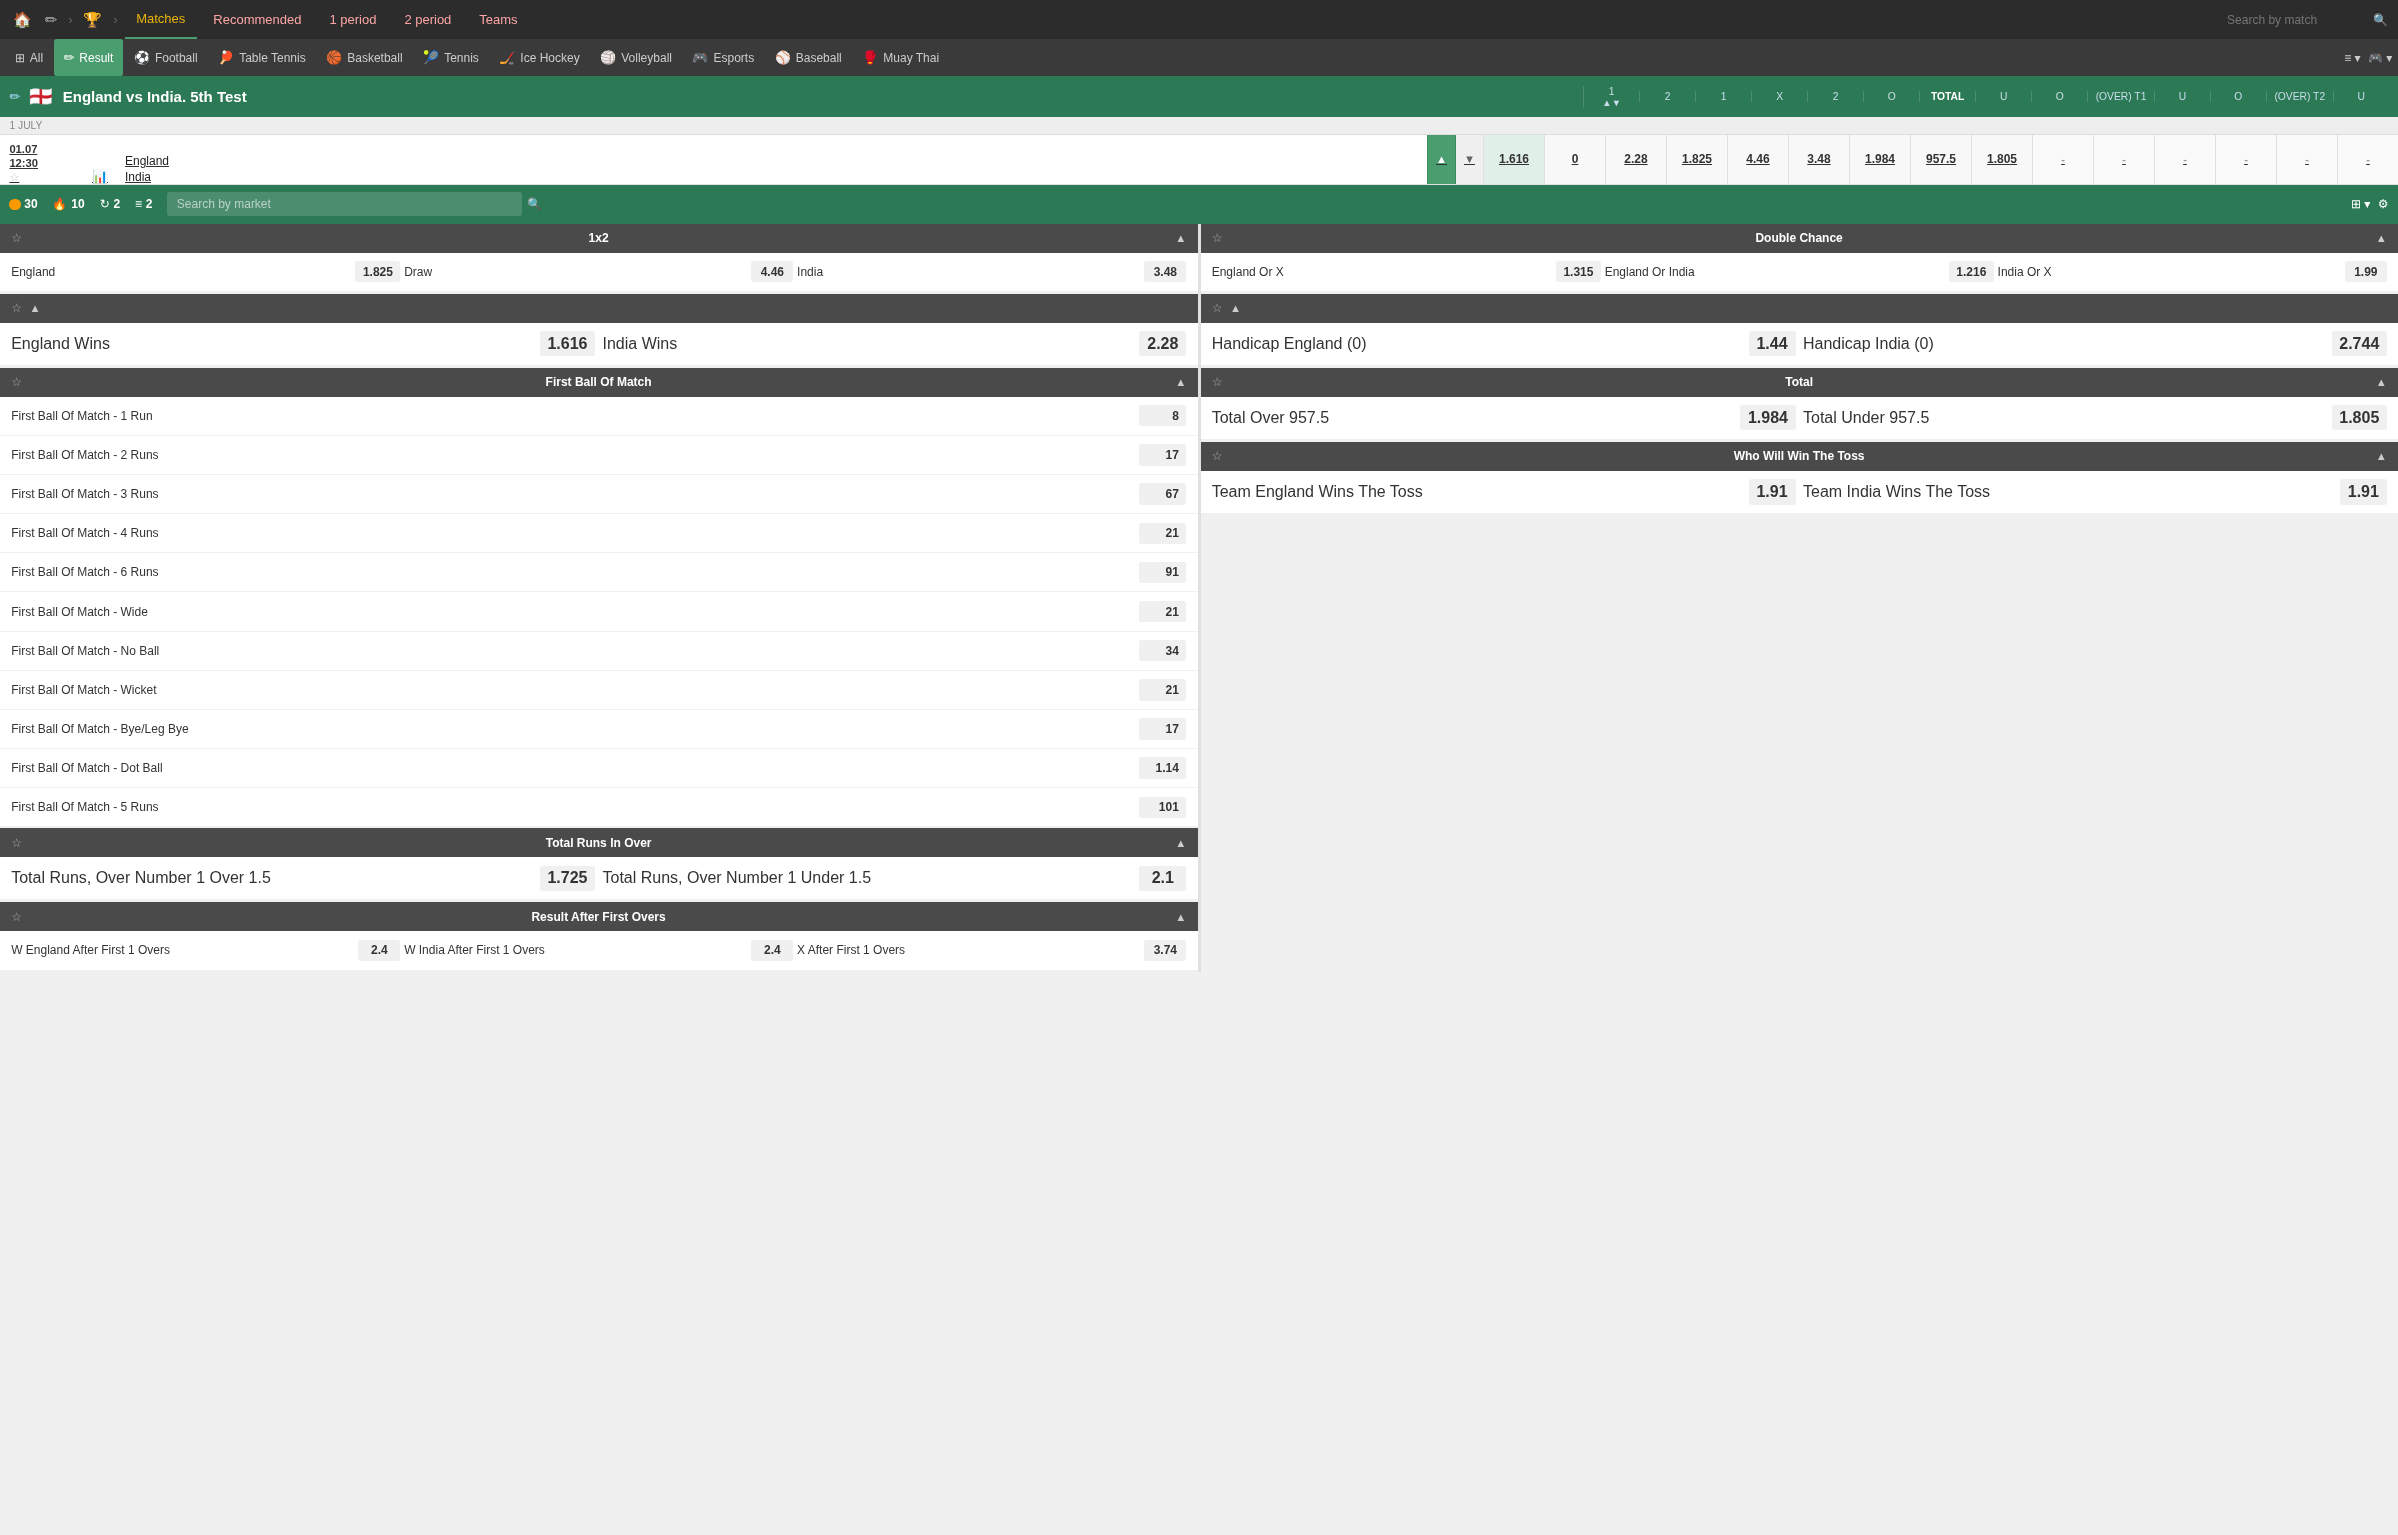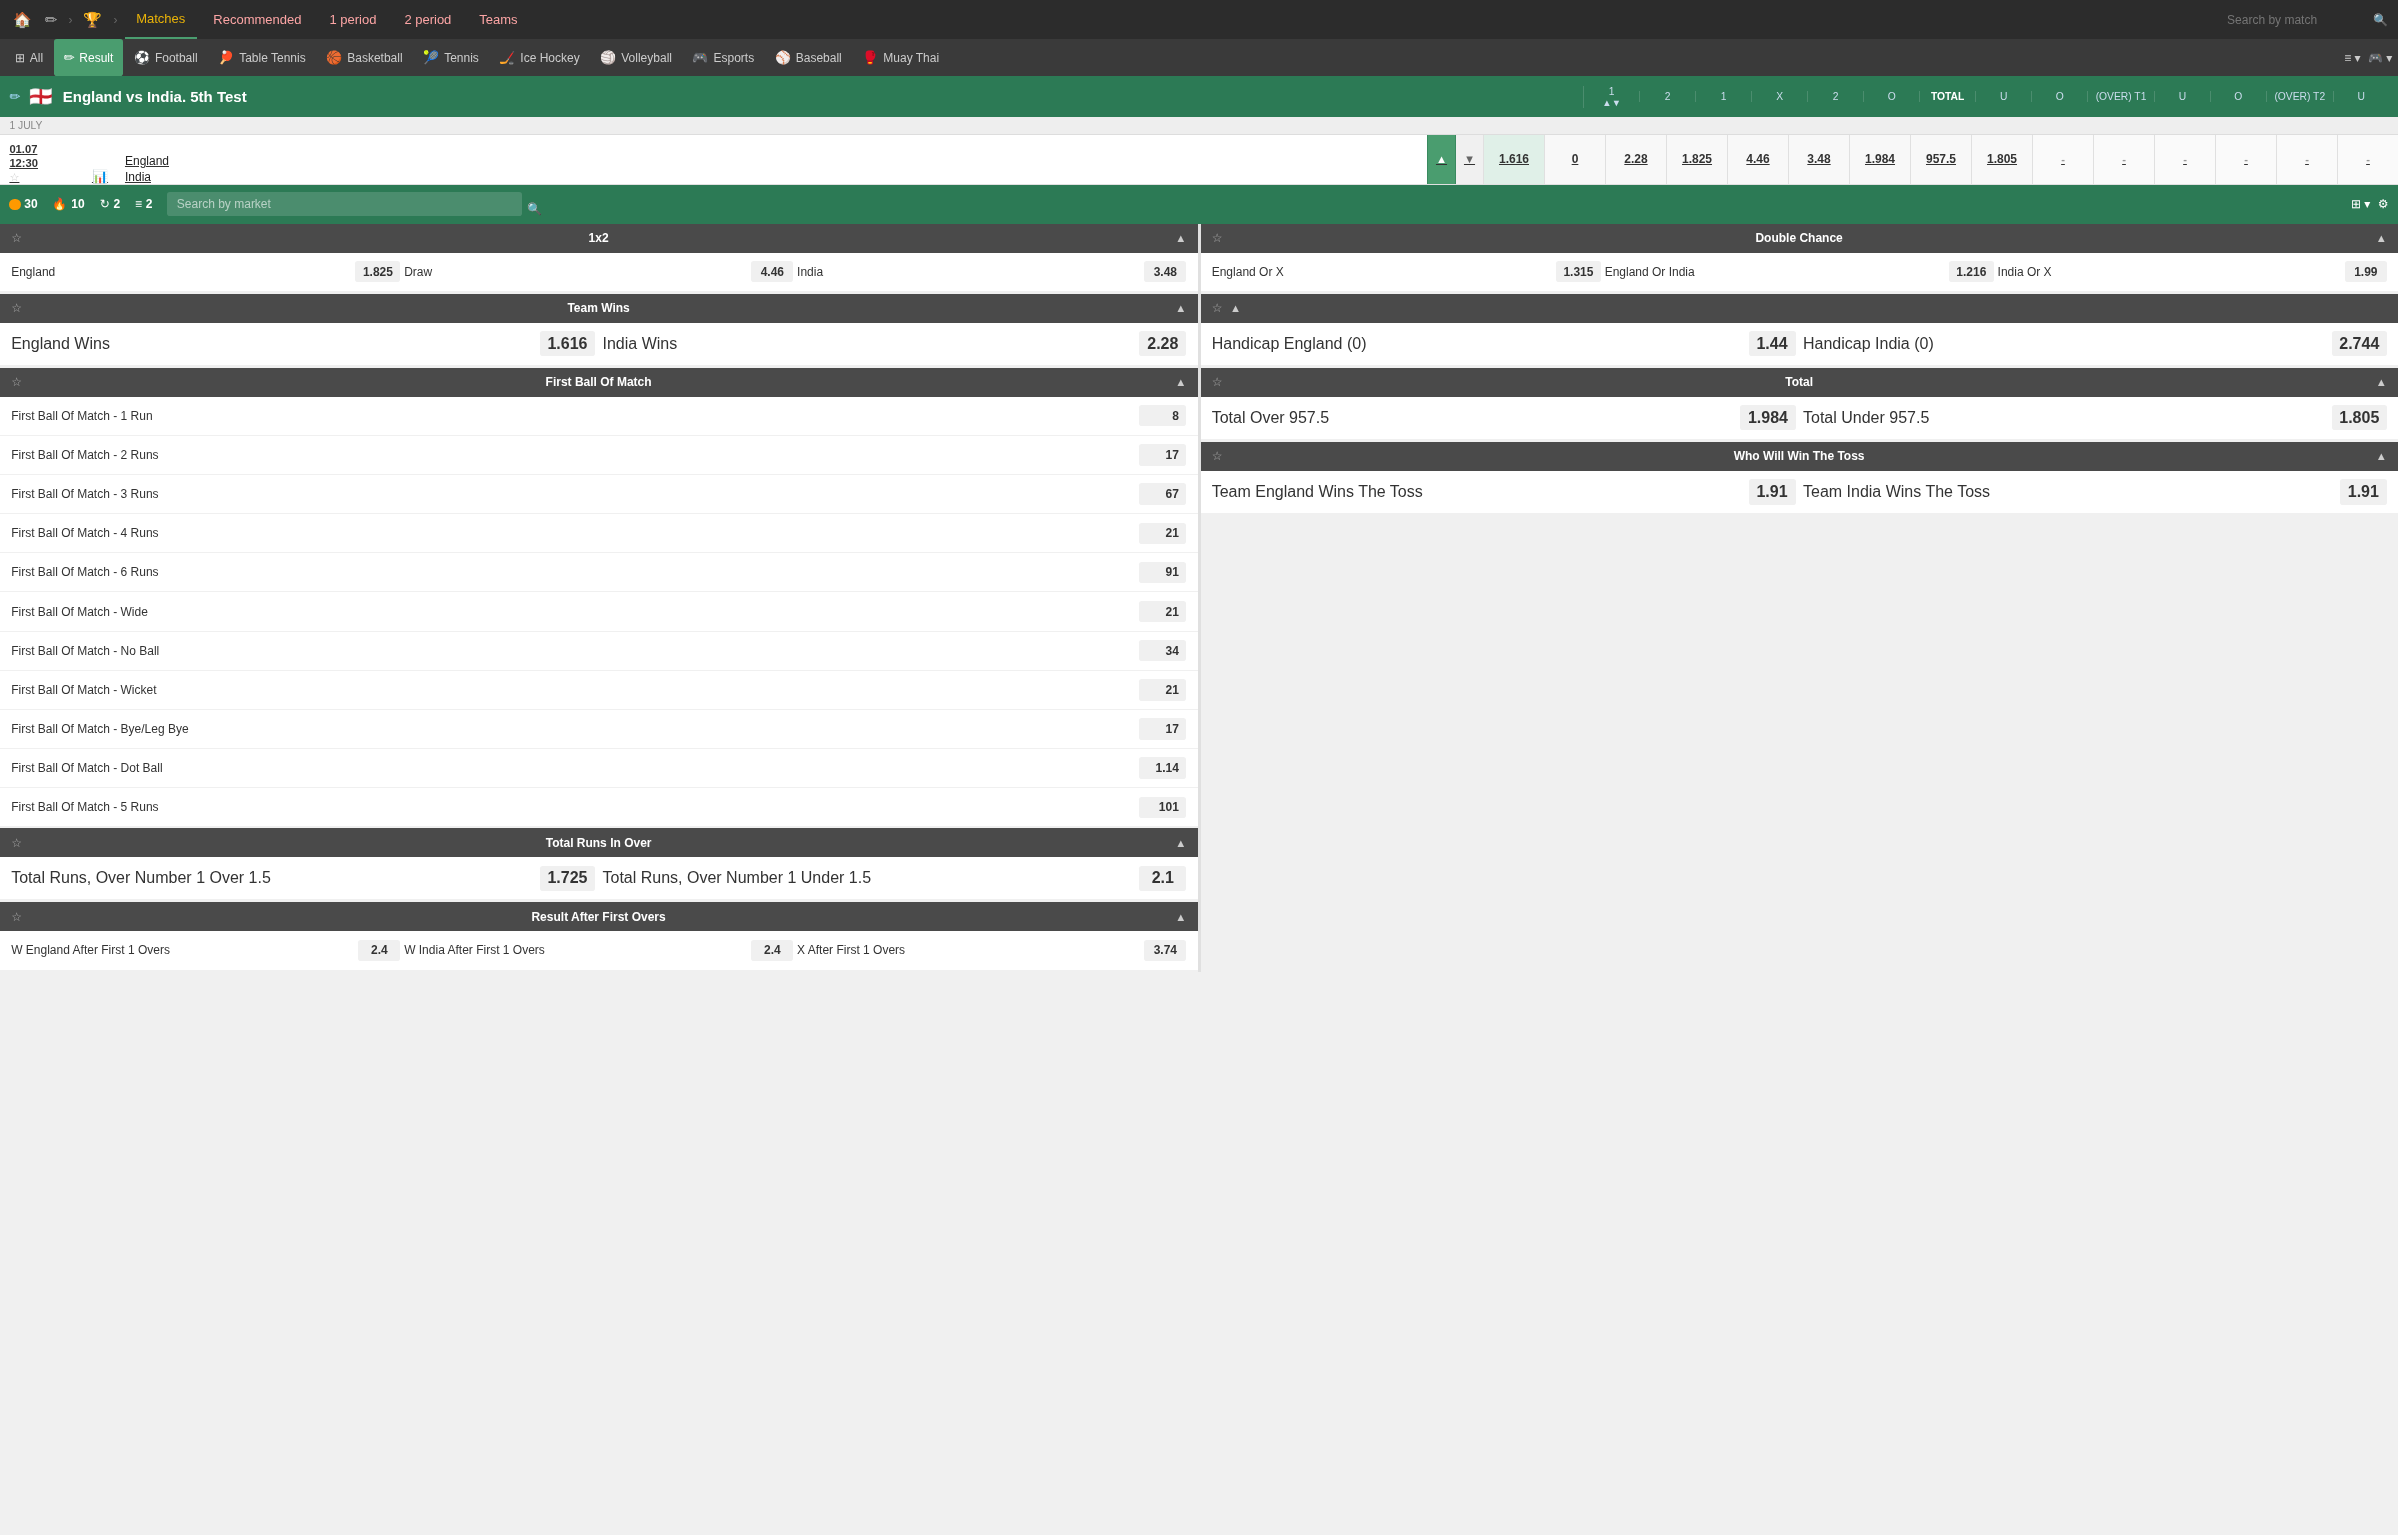--- a/index.html
+++ b/index.html
@@ -212,21 +212,21 @@
       font-size: 12px;
       cursor: pointer;
     }
     .market-filter-item .badge {
       font-weight: bold;
     }
     .market-search {
       flex: 1;
       max-width: 375px;
       display: flex;
-      align-items: flex-end;
+      align-items: center;
       gap: 5.6px;
     }
     .market-search input {
       background: rgba(255,255,255,0.15);
       border: none;
       border-radius: 2.8px;
       color: #fff;
       padding: 4.7px 9.4px;
       font-size: 12px;
       flex: 1;
@@ -550,21 +550,20 @@
             <span class="name">India</span>
             <span class="odds">3.48</span>
           </div>
         </div>
       </div>
     </div>
 
     <div class="market-section">
       <div class="market-section-header">
         <span class="star">☆</span>
-        <span class="market-section-title">Team Wins</span>
         <span class="chevron">▲</span>
       </div>
       <div class="market-rows">
         <div class="market-row-2">
           <div class="col2-item">
             <span class="name">England Wins</span>
             <span class="odds">1.616</span>
           </div>
           <div class="col2-item">
             <span class="name">India Wins</span>

